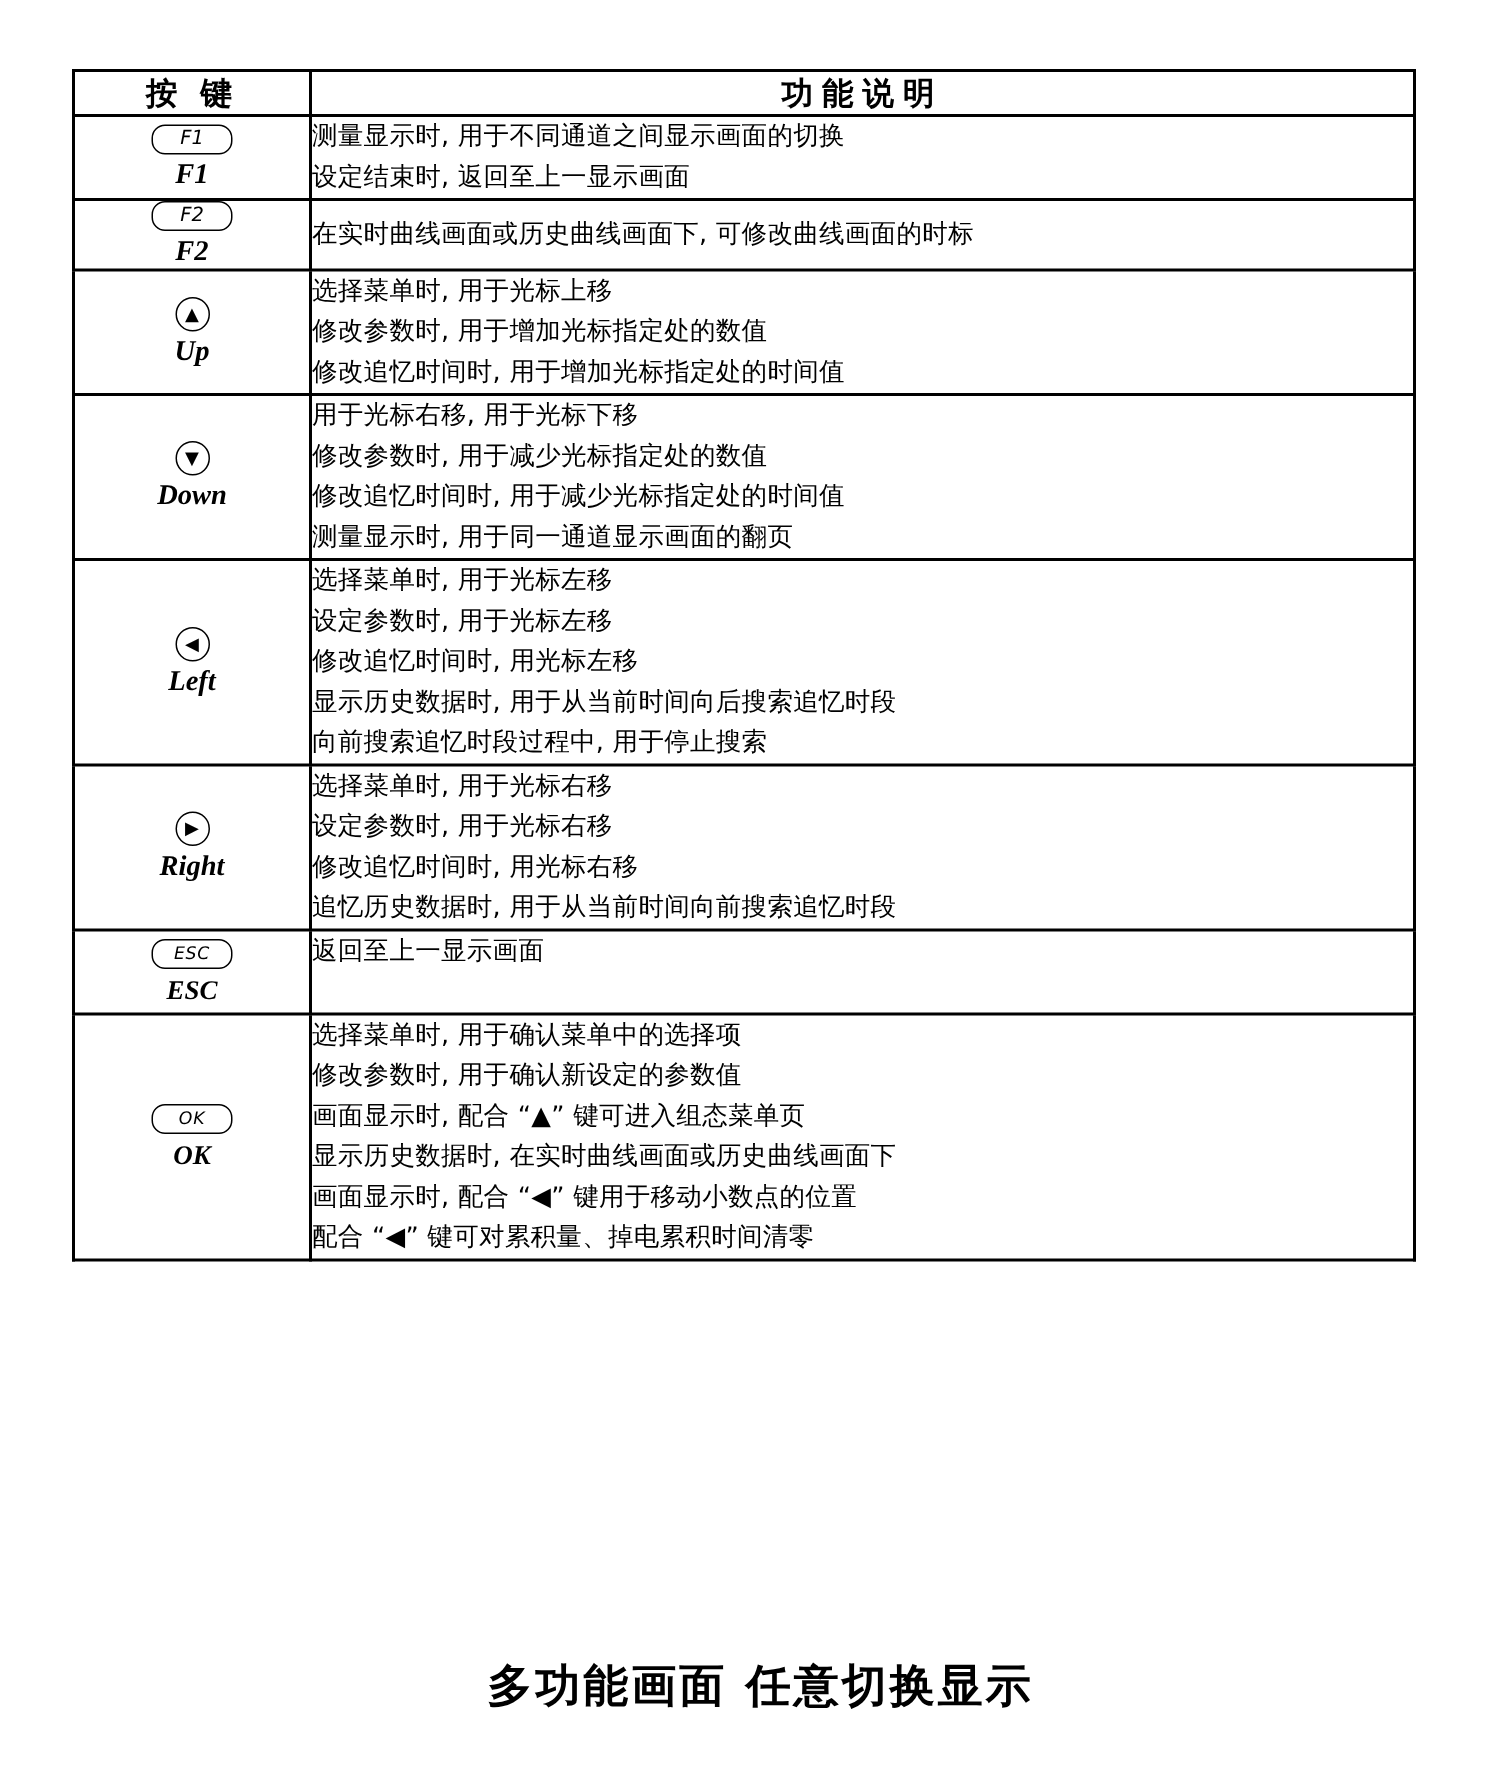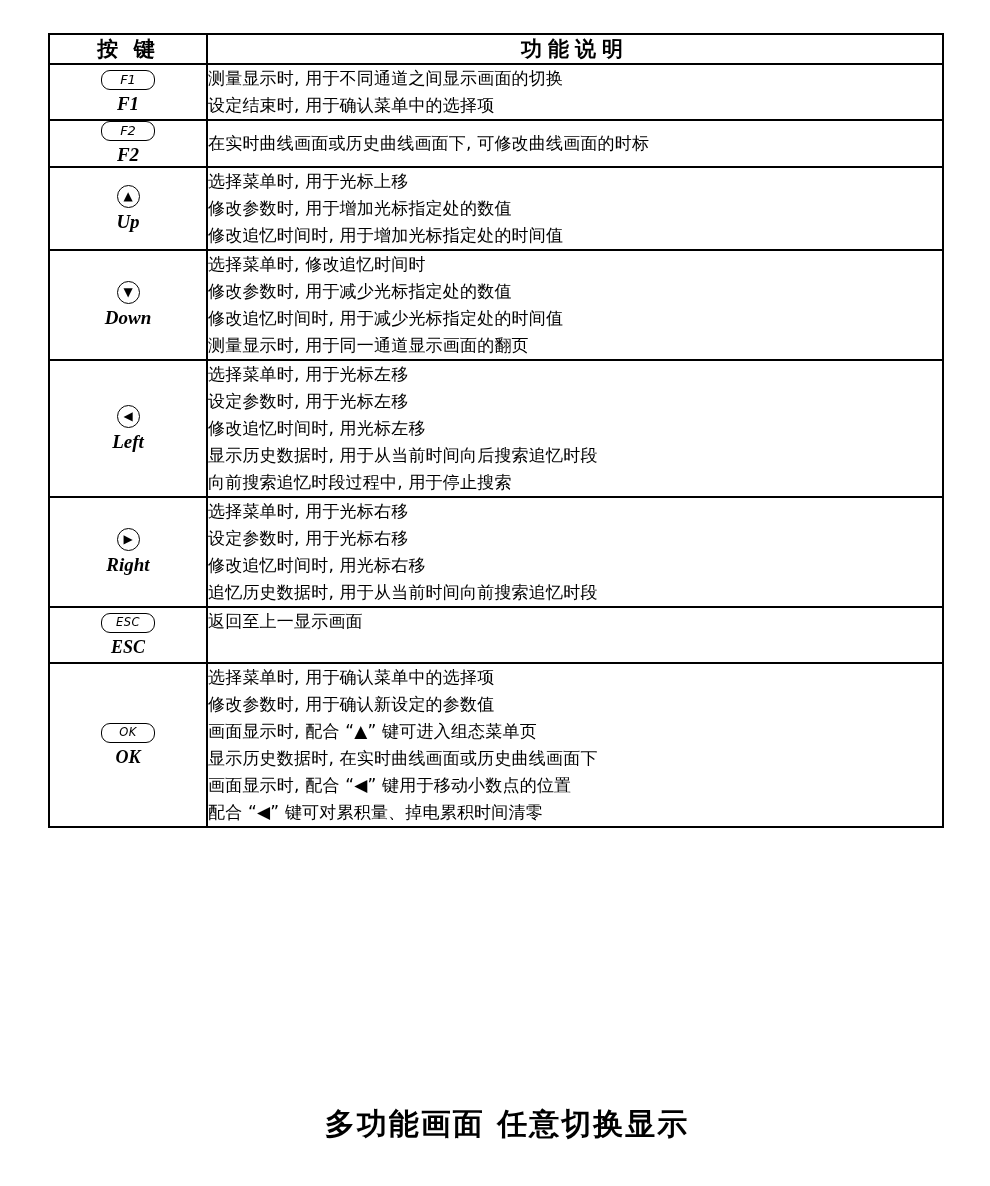--- a/index.html
+++ b/index.html
@@ -16,21 +16,21 @@
   }
   .page {
     position: relative;
     width: 990px;
     height: 1186px;
     box-sizing: border-box;
   }
   .table-wrap {
     position: absolute;
     left: 48px;
-    top: 33px;
+    top: 46px;
     width: 896px;
   }
   table.keytable {
     width: 100%;
     border-collapse: collapse;
     table-layout: fixed;
     background: #ffffff;
   }
   table.keytable td, table.keytable th {
     border: 2px solid #000000;
@@ -127,21 +127,21 @@
           <th class="hdr-cell desc">功能说明</th>
         </tr>
 
         <tr>
           <td class="key-cell">
             <div class="keycap">F1</div>
             <div class="keyname">F1</div>
           </td>
           <td class="desc-cell">
             <div class="line">测量显示时, 用于不同通道之间显示画面的切换</div>
-            <div class="line">设定结束时, 用于确认菜单中的选择项</div>
+            <div class="line">设定结束时, 返回至上一显示画面</div>
           </td>
         </tr>
 
         <tr>
           <td class="key-cell">
             <div class="keycap">F2</div>
             <div class="keyname">F2</div>
           </td>
           <td class="desc-cell">
             <div class="line">在实时曲线画面或历史曲线画面下, 可修改曲线画面的时标</div>
@@ -159,21 +159,21 @@
             <div class="line">修改追忆时间时, 用于增加光标指定处的时间值</div>
           </td>
         </tr>
 
         <tr>
           <td class="key-cell">
             <div class="keycap round">▼</div>
             <div class="keyname">Down</div>
           </td>
           <td class="desc-cell">
-            <div class="line">选择菜单时, 修改追忆时间时</div>
+            <div class="line">用于光标右移, 用于光标下移</div>
             <div class="line">修改参数时, 用于减少光标指定处的数值</div>
             <div class="line">修改追忆时间时, 用于减少光标指定处的时间值</div>
             <div class="line">测量显示时, 用于同一通道显示画面的翻页</div>
           </td>
         </tr>
 
         <tr>
           <td class="key-cell">
             <div class="keycap round">◀</div>
             <div class="keyname">Left</div>

